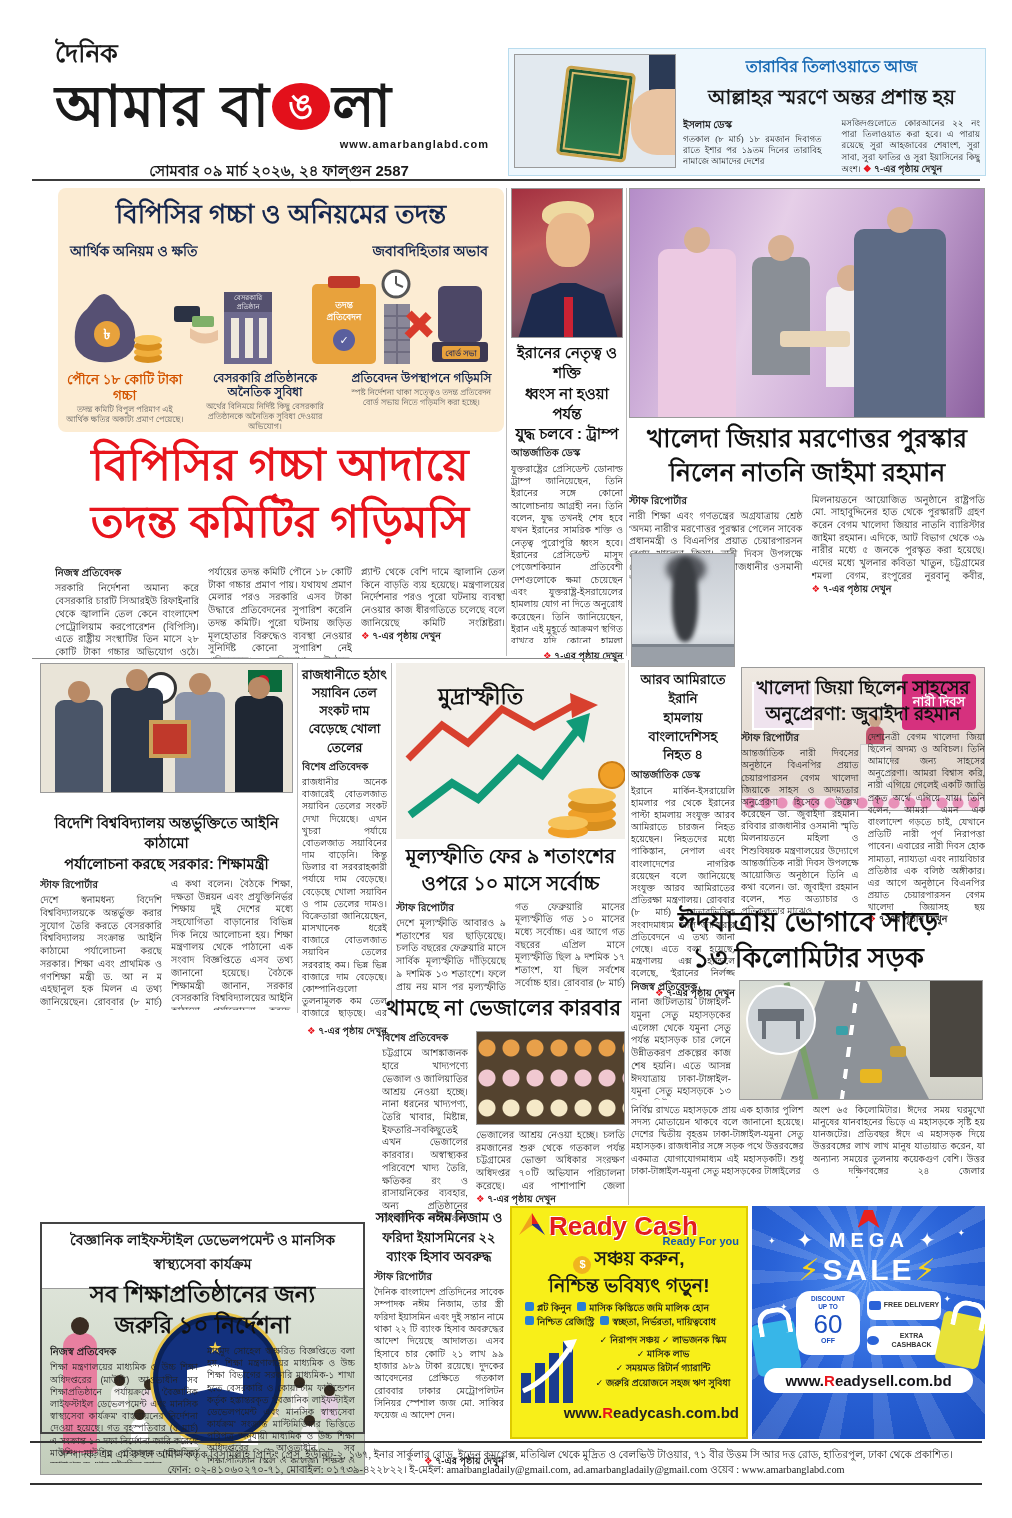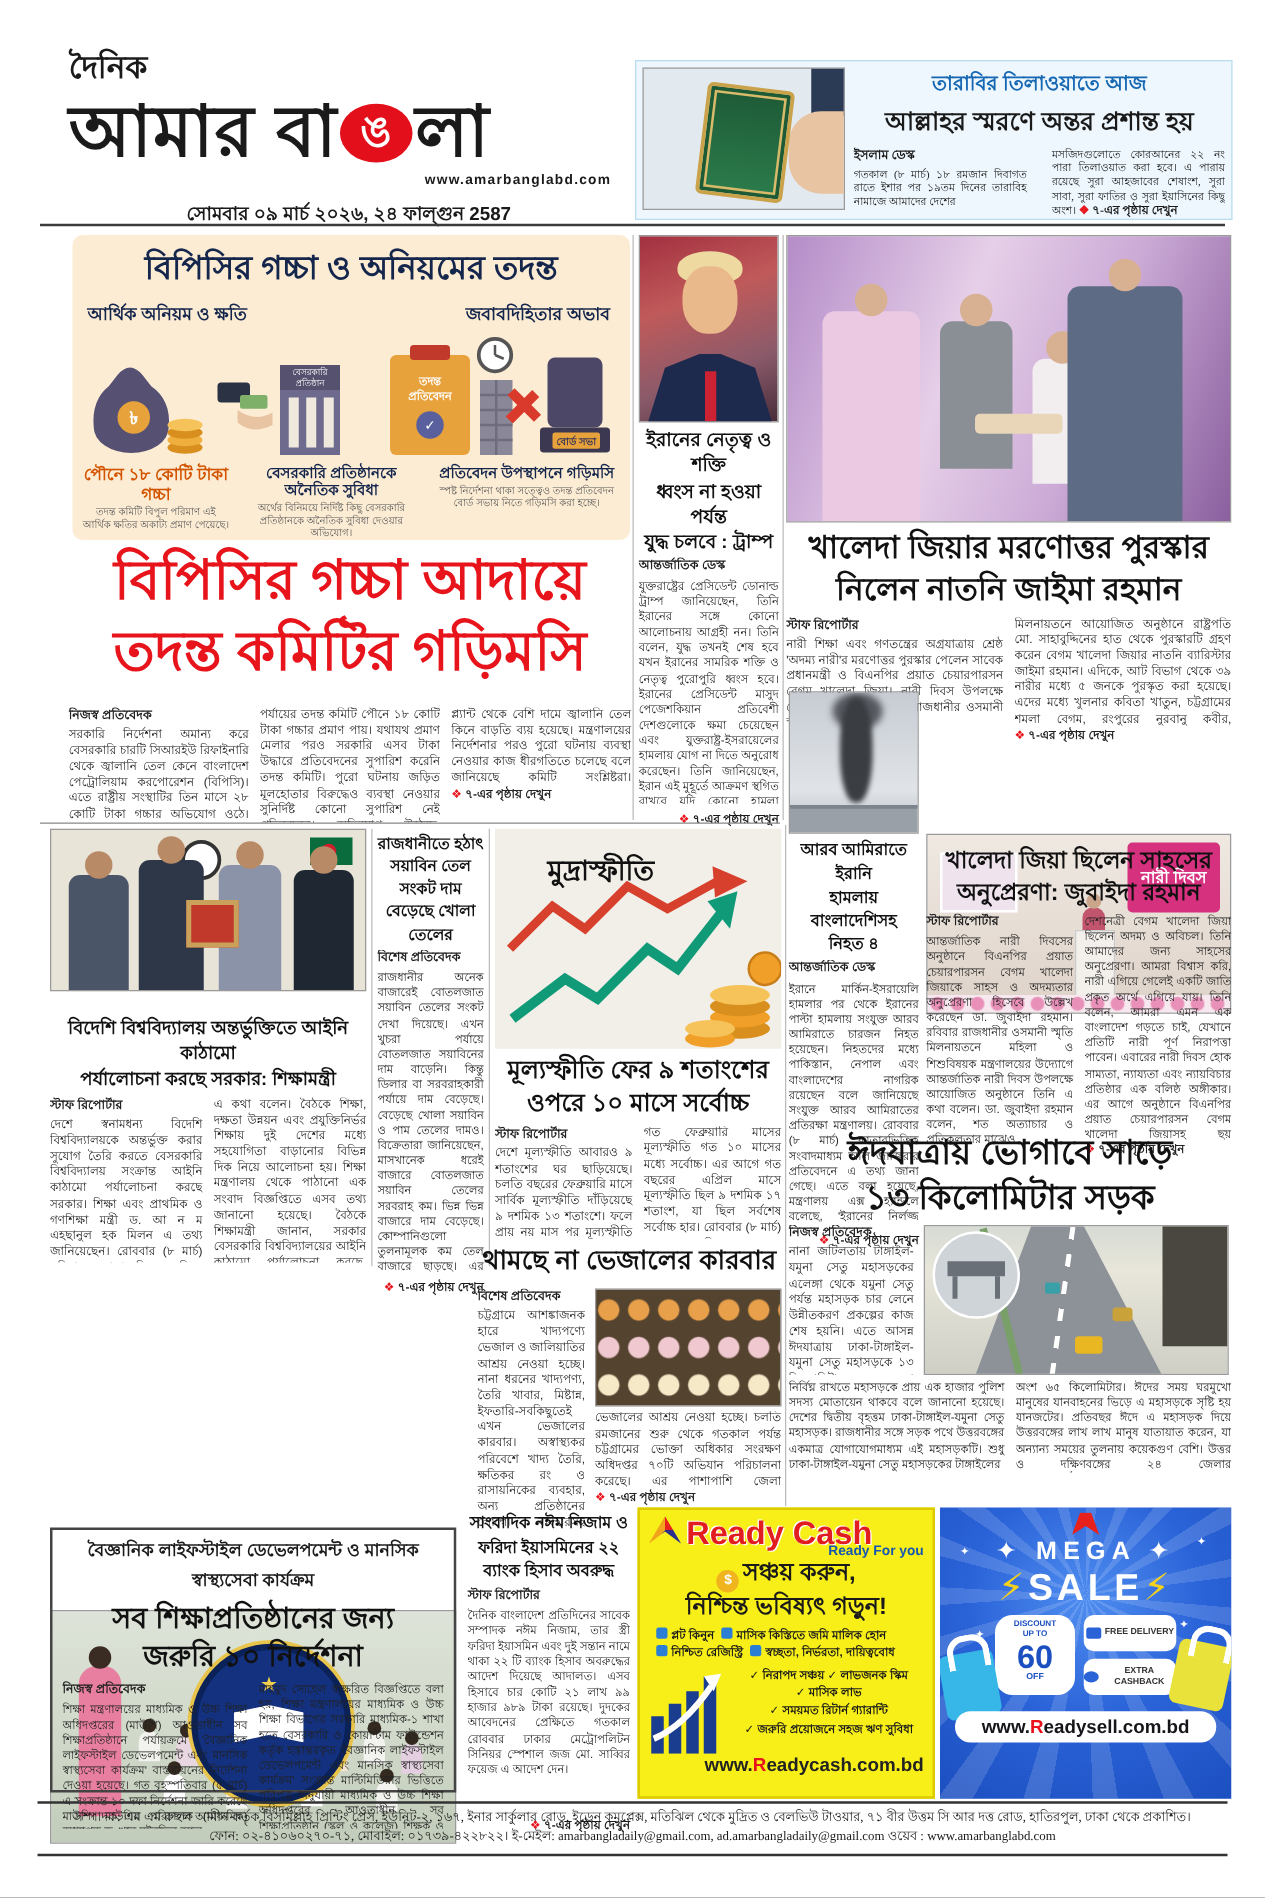--- a/index.html
+++ b/index.html
@@ -189,21 +189,21 @@
   .rs-mark{position:relative;width:22px;height:18px;margin:0 auto;background:#e8211d;
            clip-path:polygon(0 100%,30% 0,70% 0,100% 100%,50% 60%);}
   #rs-brand{position:relative;font-size:29px;font-weight:800;color:#15151a;line-height:1.1;
             text-shadow:1px 1px 0 #fff,-1px -1px 0 #fff,1px -1px 0 #fff,-1px 1px 0 #fff;}
   #rs-mega{position:relative;font-size:20px;font-weight:800;letter-spacing:5px;}
   #rs-sale{position:relative;font-size:30px;font-weight:800;letter-spacing:3px;}
   .bolt{color:#f5d11e;}
   #rs-badges{position:relative;display:flex;justify-content:center;gap:7px;margin-top:4px;}
   #rs-disc{width:64px;height:64px;border-radius:14px;background:#fff;color:#1c4fc0;padding-top:4px;box-sizing:border-box;}
   #rs-disc .d1{font-size:6.5px;font-weight:800;line-height:1.2;}
-  #rs-disc .d2{font-size:26px;font-weight:700;line-height:1;}
+  #rs-disc .d2{font-size:26px;font-weight:400;line-height:1;}
   #rs-disc .d3{font-size:7px;font-weight:800;}
   .rs-pill{width:74px;height:29px;border-radius:8px;background:#fff;color:#333;font-size:7px;font-weight:800;
            display:flex;align-items:center;justify-content:center;gap:3px;margin-bottom:6px;line-height:1.15;}
   .pill-ic{width:12px;height:9px;background:#2a63d8;border-radius:2px;flex:none;}
   #rs-url{position:relative;background:#fff;border-radius:14px;margin:7px 8px 0;padding:4px 0;
           font-size:15px;font-weight:800;color:#15151a;}
   .rs-bag{position:absolute;width:44px;height:52px;border-radius:6px;}
   .rs-bag::before{content:"";position:absolute;left:8px;top:-14px;width:24px;height:22px;border:5px solid #fff;
                   border-bottom:none;border-radius:14px 14px 0 0;}
   #rs-bag-l{left:2px;top:116px;background:#37b6e8;transform:rotate(-10deg);}

